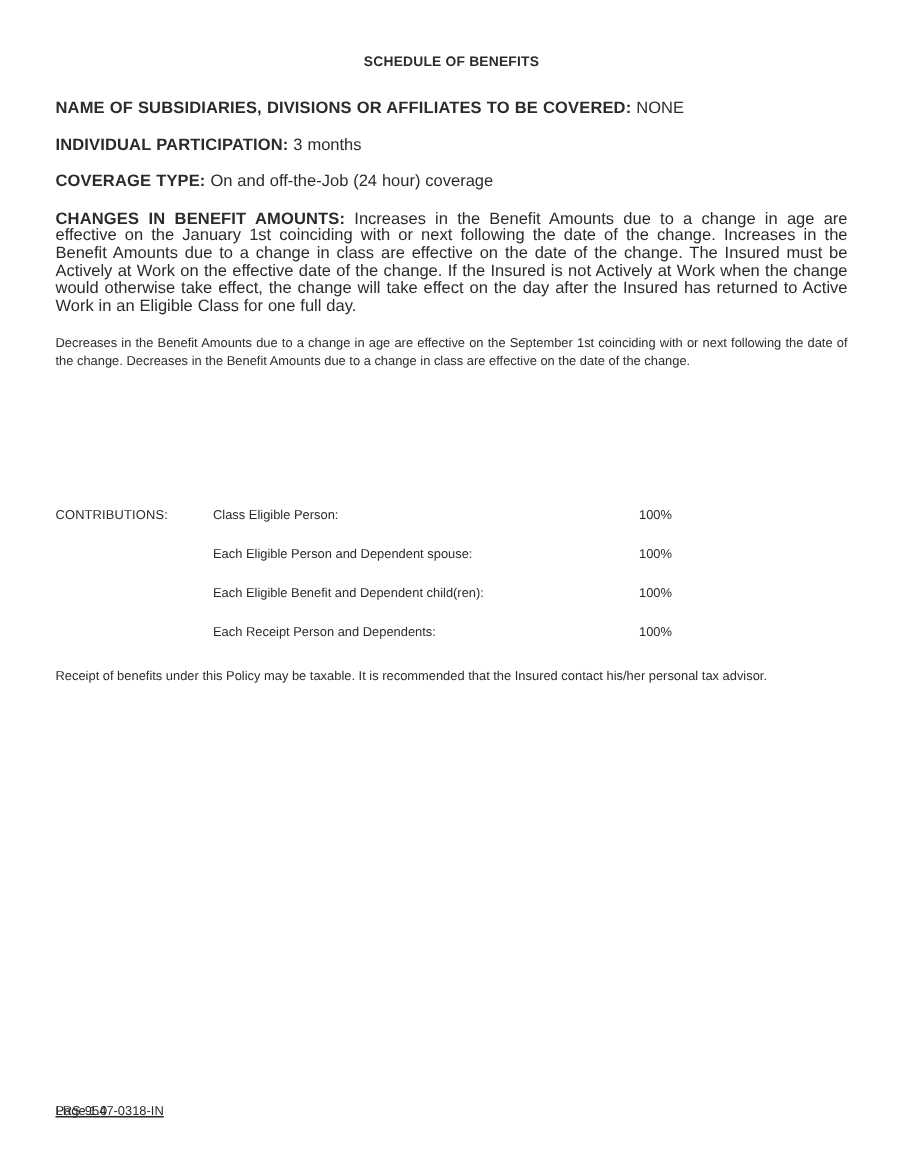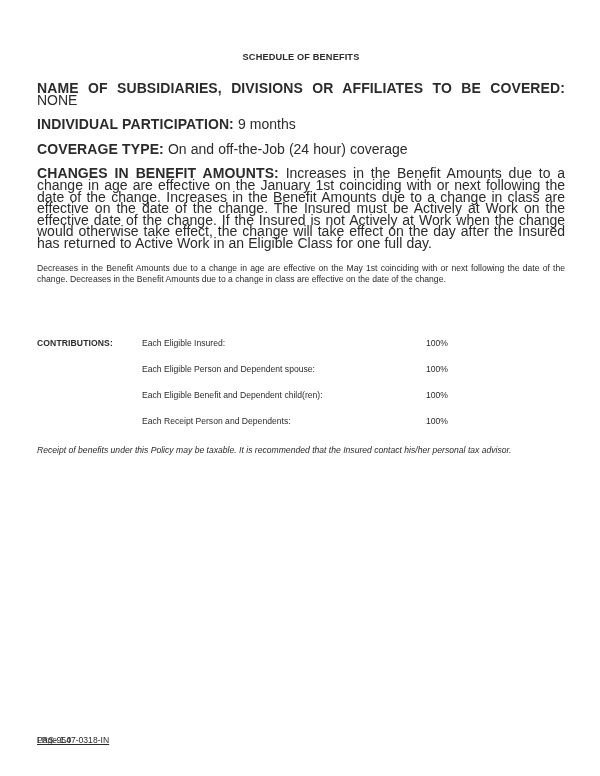--- a/index.html
+++ b/index.html
@@ -31,25 +31,25 @@
     top: 0;
     width: 528px;
   }
 
   .doc-title {
     text-align: center;
     font-weight: bold;
     font-size: 9.2px;
     letter-spacing: 0.15px;
     margin: 0;
-    padding-top: 52px;
+    padding-top: 36px;
   }
 
   .block {
-    font-size: 14px;
+    font-size: 11px;
     line-height: 11.6px;
     text-align: justify;
     margin: 0;
     padding-top: 13px;
     word-spacing: 0.2px;
   }
   .block.first { padding-top: 21px; }
 
   .lbl {
     font-weight: bold;
@@ -69,21 +69,21 @@
     position: absolute;
     left: 37px;
     top: 338px;
     width: 528px;
     font-size: 8.6px;
   }
   .contrib-label {
     position: absolute;
     left: 0;
     top: 0;
-    font-weight: bold;
+    font-weight: normal;
     letter-spacing: 0.1px;
     white-space: nowrap;
   }
   .contrib-rows {
     position: absolute;
     left: 105px;
     top: 0;
     width: 423px;
   }
   .contrib-row {
@@ -106,21 +106,20 @@
   }
 
   .closing {
     position: absolute;
     left: 37px;
     top: 436px;
     width: 528px;
     font-size: 8.6px;
     line-height: 11.6px;
     text-align: justify;
-    font-style: italic;
   }
 
   
   .footer {
     position: absolute;
     left: 37px;
     top: 735px;
     width: 528px;
     height: 14px;
     font-size: 8.6px;
@@ -151,44 +150,44 @@
 
     <p class="block first">
       <span class="lbl">NAME OF SUBSIDIARIES, DIVISIONS OR AFFILIATES TO BE COVERED:</span>
       <span>NONE</span>
     </p>
 
 
 
     <p class="block">
       <span class="lbl">INDIVIDUAL PARTICIPATION:</span>
-      <span>9 months</span>
+      <span>3 months</span>
     </p>
 
 
     <p class="block">
       <span class="lbl">COVERAGE TYPE:</span>
       <span>On and off-the-Job (24 hour) coverage</span>
     </p>
 
     <p class="block">
       <span class="lbl">CHANGES IN BENEFIT AMOUNTS:</span>
       <span>Increases in the Benefit Amounts due to a change in age are effective on the January 1st coinciding with or next following the date of the change.  Increases in the Benefit Amounts due to a change in class are effective on the date of the change.  The Insured must be Actively at Work on the effective date of the change.  If the Insured is not Actively at Work when the change would otherwise take effect, the change will take effect on the day after the Insured has returned to Active Work in an Eligible Class for one full day.</span>
     </p>
 
-    <p class="para">Decreases in the Benefit Amounts due to a change in age are effective on the May 1st coinciding with or next following the date of the change.  Decreases in the Benefit Amounts due to a change in class are effective on the date of the change.</p>
+    <p class="para">Decreases in the Benefit Amounts due to a change in age are effective on the September 1st coinciding with or next following the date of the change.  Decreases in the Benefit Amounts due to a change in class are effective on the date of the change.</p>
 
   </div>
 
   <div class="contrib">
     <div class="contrib-label">CONTRIBUTIONS:</div>
 
     <div class="contrib-rows">
       <div class="contrib-row">
-        <span class="contrib-desc">Each Eligible Insured:</span>
+        <span class="contrib-desc">Class Eligible Person:</span>
         <span class="contrib-val">100%</span>
       </div>
       <div class="contrib-row">
         <span class="contrib-desc">Each Eligible Person and Dependent spouse:</span>
         <span class="contrib-val">100%</span>
       </div>
       <div class="contrib-row">
         <span class="contrib-desc">Each Eligible Benefit and Dependent child(ren):</span>
         <span class="contrib-val">100%</span>
       </div>

